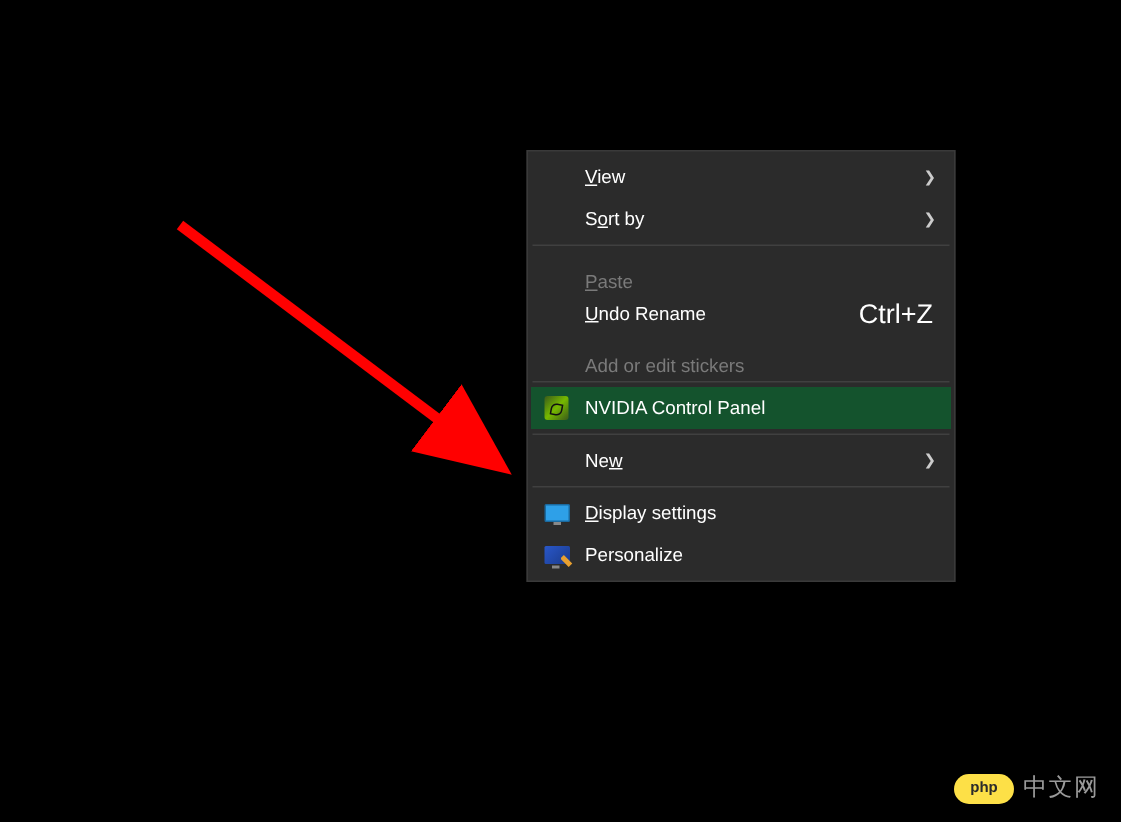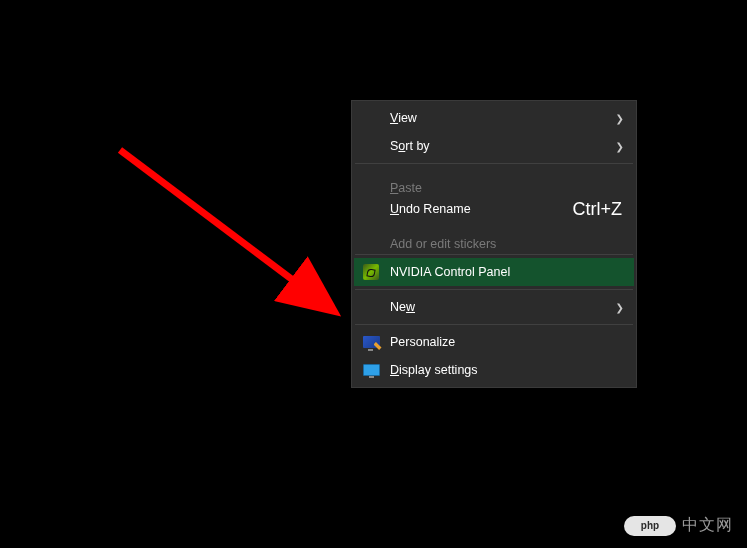--- a/index.html
+++ b/index.html
@@ -81,23 +81,23 @@
     
     .watermark {
       position: absolute;
       right: 14px;
       bottom: 12px;
       display: flex;
       align-items: center;
       gap: 6px;
     }
     .php-badge {
-      width: 52px;
+      width: 40px;
       height: 20px;
-      background: #e5e5e5;
+      background: #fde047;
       border-radius: 10px;
       display: flex;
       align-items: center;
       justify-content: center;
       color: #2b2b2b;
       font-size: 10px;
       font-weight: bold;
     }
     .wm-text {
       color: #9a9a9a;
@@ -215,30 +215,30 @@
 
   <div class="menu-item">
     <span class="label"><span>Ne<u>w</u></span></span>
     <span class="chevron">❯</span>
   </div>
 
   <div class="separator"></div>
 
   <div class="menu-item">
     <span class="icon-slot">
+        <span class="icon-display"></span>
+      </span>
+    <span class="label"><span><u>D</u>isplay settings</span></span>
+  </div>
+
+  <div class="menu-item">
+    <span class="icon-slot">
         <span class="icon-personalize"></span>
       </span>
     <span class="label">Personalize</span>
-  </div>
-
-  <div class="menu-item">
-    <span class="icon-slot">
-        <span class="icon-display"></span>
-      </span>
-    <span class="label"><span><u>D</u>isplay settings</span></span>
   </div>
 
 </div>
 
 <svg class="arrow-svg" width="250" height="200">
   <defs>
     <marker id="arrowhead" markerWidth="9" markerHeight="8" refX="7" refY="4" orient="auto">
       <polygon points="0 0, 9 4, 0 8" fill="#ff0000"></polygon>
     </marker>
   </defs>

